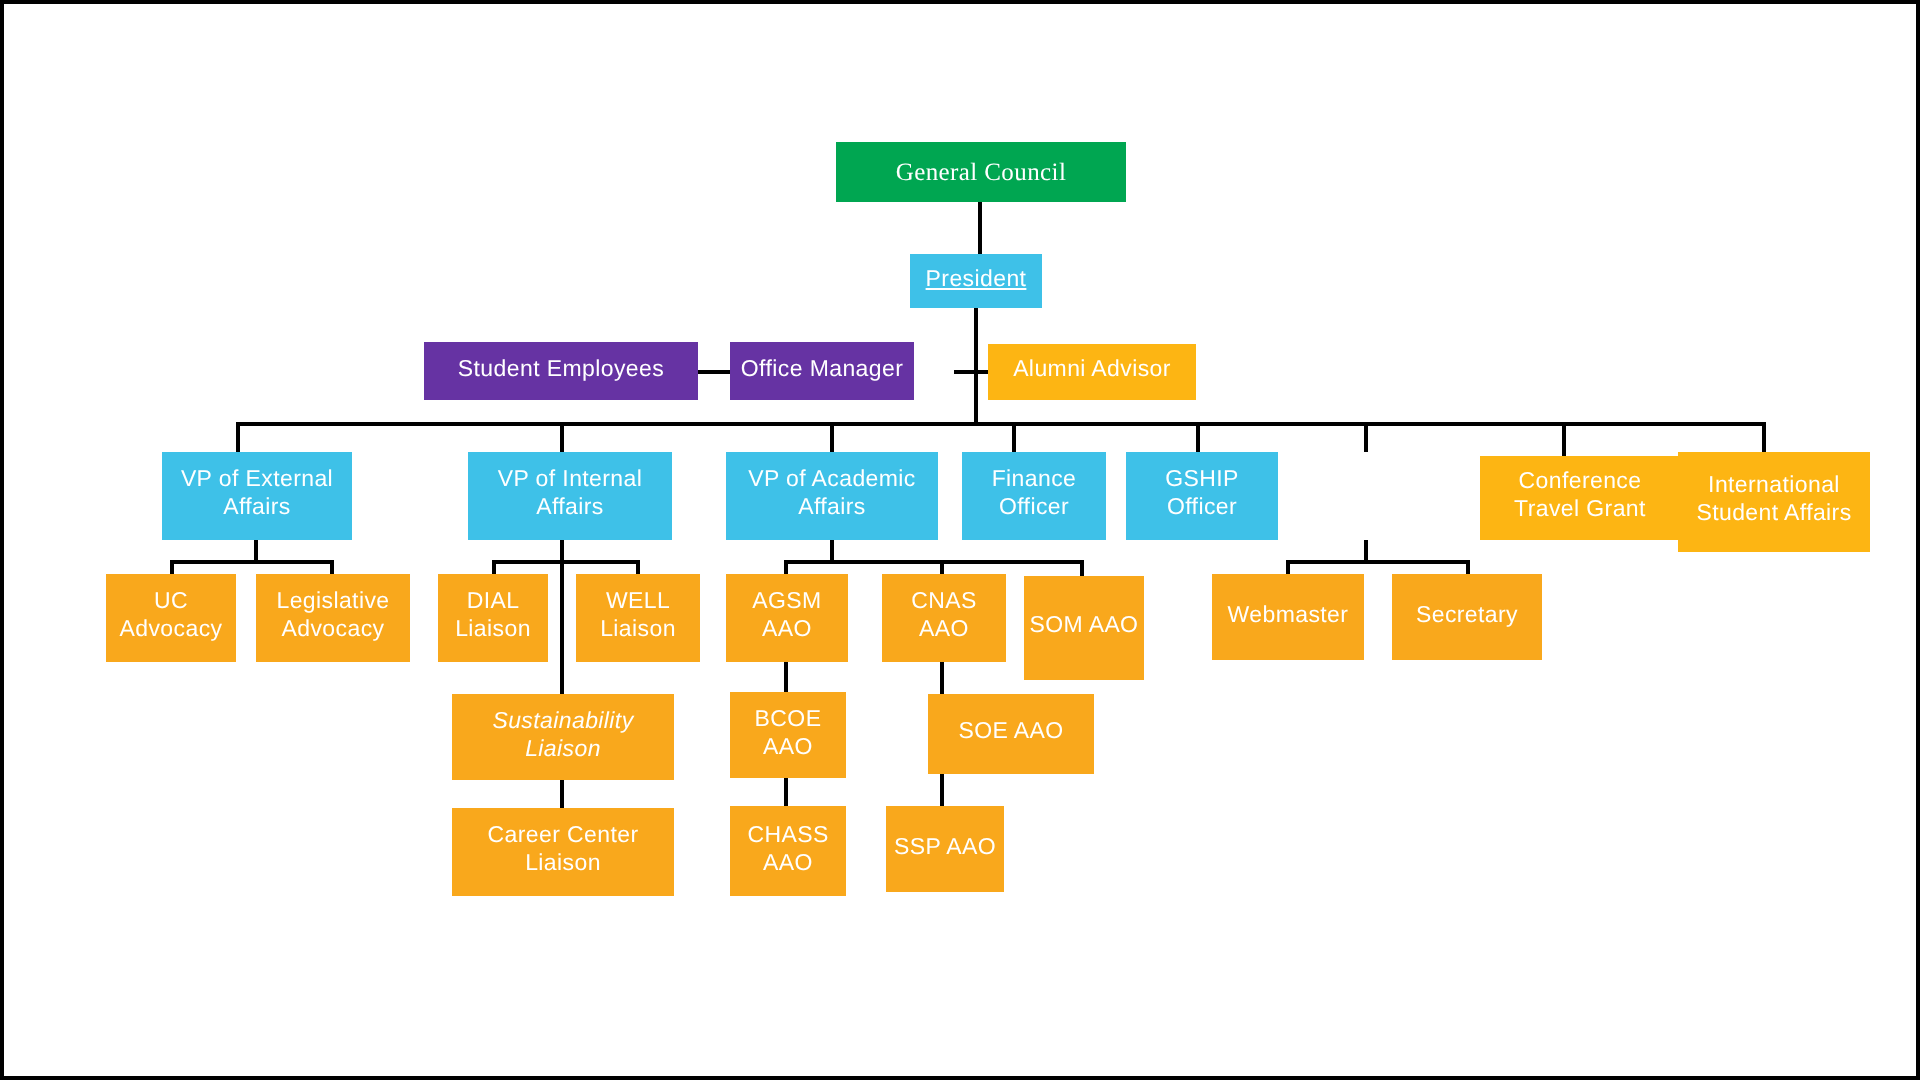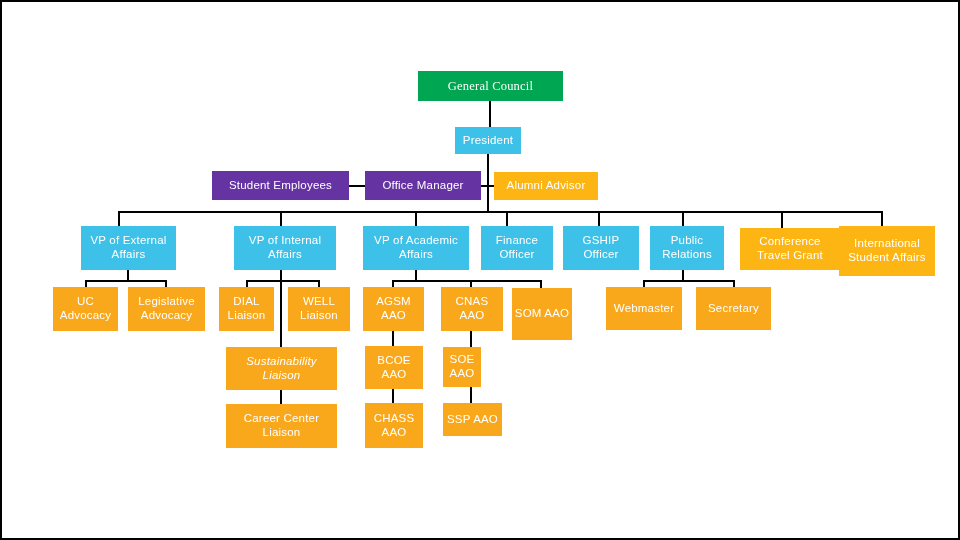--- a/index.html
+++ b/index.html
@@ -14,47 +14,47 @@
     letter-spacing:0.2px; padding:1px 2px; box-sizing:border-box;
   }
   .green  { background:#00A651; }
   .cyan   { background:#3EC1E8; }
   .purple { background:#6633A3; }
   .amber  { background:#FDB513; }
   .orange { background:#F9A81C; }
   .ln { position:absolute; background:#000000; }
 
   #gc     { left:418px; top:71px;  width:145px; height:30px; font-size:12.5px;font-family:Liberation Serif, serif; }
-  #pres   { left:455px; top:127px; width:66px;  height:27px; }
+  #pres   { left:455px; top:127px; width:66px;  height:27px;text-decoration:underline; }
   #se     { left:212px; top:171px; width:137px; height:29px; }
-  #om     { left:365px; top:171px; width:116px; height:29px;text-align:right; }
+  #om     { left:365px; top:171px; width:92px; height:29px;text-align:right; }
   #aa     { left:494px; top:172px; width:104px; height:28px; }
   #vpe    { left:81px;  top:226px; width:95px;  height:44px; }
   #vpi    { left:234px; top:226px; width:102px;  height:44px; }
   #vpa    { left:363px; top:226px; width:106px; height:44px; }
   #fin    { left:481px; top:226px; width:72px;  height:44px; }
   #gsh    { left:563px; top:226px; width:76px;  height:44px; }
   #pr     { left:650px; top:226px; width:74px;  height:44px; }
   #ctg    { left:740px; top:228px; width:100px;  height:42px; }
   #isa    { left:839px; top:226px; width:96px;  height:50px; }
   #uc     { left:53px;  top:287px; width:65px;  height:44px; }
   #leg    { left:128px; top:287px; width:77px;  height:44px; }
   #dial   { left:219px; top:287px; width:55px;  height:44px; }
   #well   { left:288px; top:287px; width:62px;  height:44px; }
   #agsm   { left:363px; top:287px; width:61px;  height:44px; }
   #cnas   { left:441px; top:287px; width:62px;  height:44px; }
   #som    { left:512px; top:288px; width:60px;  height:52px; }
   #web    { left:606px; top:287px; width:76px;  height:43px; }
   #sec    { left:696px; top:287px; width:75px;  height:43px; }
   #sus    { left:226px; top:347px; width:111px; height:43px;font-style:italic; }
   #bcoe   { left:365px; top:346px; width:58px;  height:43px; }
-  #soe    { left:443px; top:347px; width:38px;  height:40px; }
+  #soe    { left:464px; top:347px; width:83px;  height:40px; }
   #career { left:226px; top:404px; width:111px; height:44px; }
   #chass  { left:365px; top:403px; width:58px;  height:45px; }
-  #ssp    { left:443px; top:403px; width:59px;  height:33px; }
+  #ssp    { left:443px; top:403px; width:59px;  height:43px; }
 </style>
 </head>
 <body>
 
 <div class="canvas">
 
   <div class="ln" style="left:489px;top:101px;width:2px;height:27px"></div>
   <div class="ln" style="left:487px;top:154px;width:2px;height:59px"></div>
   <div class="ln" style="left:349px;top:185px;width:16px;height:2px"></div>
   <div class="ln" style="left:477px;top:185px;width:17px;height:2px"></div>
@@ -97,21 +97,20 @@
   <div class="node green" id="gc">General Council</div>
   <div class="node cyan" id="pres">President</div>
   <div class="node purple" id="se">Student Employees</div>
   <div class="node purple" id="om">Office Manager</div>
   <div class="node amber" id="aa">Alumni Advisor</div>
   <div class="node cyan" id="vpe">VP of External Affairs</div>
   <div class="node cyan" id="vpi">VP of Internal Affairs</div>
   <div class="node cyan" id="vpa">VP of Academic Affairs</div>
   <div class="node cyan" id="fin">Finance Officer</div>
   <div class="node cyan" id="gsh">GSHIP Officer</div>
-  <div class="node cyan" id="pr">Public Relations</div>
   <div class="node amber" id="ctg">Conference Travel Grant</div>
   <div class="node amber" id="isa">International Student Affairs</div>
   <div class="node orange" id="uc">UC Advocacy</div>
   <div class="node orange" id="leg">Legislative Advocacy</div>
   <div class="node orange" id="dial">DIAL Liaison</div>
   <div class="node orange" id="well">WELL Liaison</div>
   <div class="node orange" id="agsm">AGSM AAO</div>
   <div class="node orange" id="cnas">CNAS AAO</div>
   <div class="node orange" id="som">SOM AAO</div>
   <div class="node orange" id="web">Webmaster</div>

